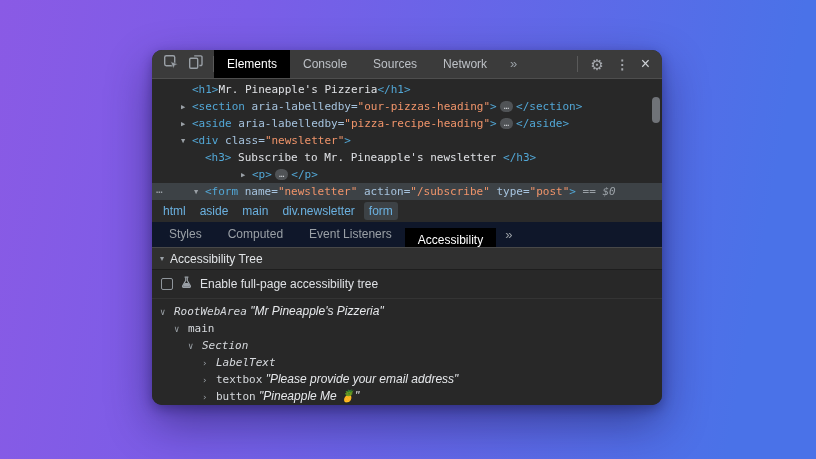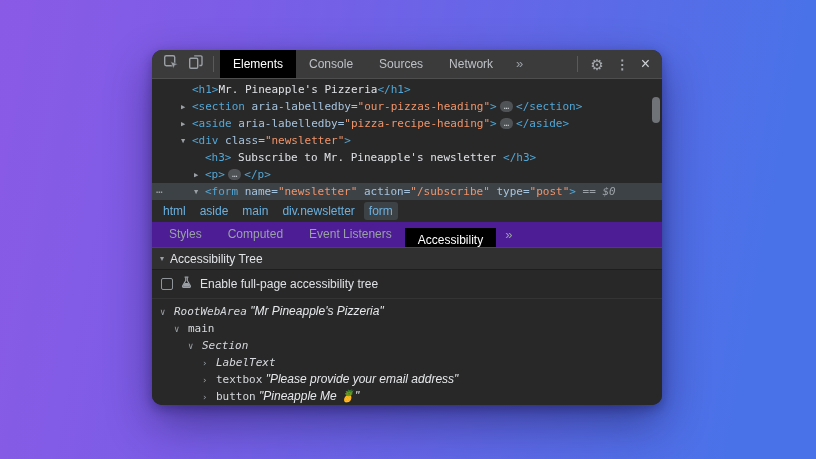--- a/index.html
+++ b/index.html
@@ -14,21 +14,21 @@
     box-shadow:0 18px 45px rgba(15,10,60,.45), 0 4px 12px rgba(15,10,60,.35);
     font-family:"Liberation Sans", sans-serif;
   }
   
   .toolbar {
     height:29px; background:#3b3b3b; display:flex; align-items:stretch;
     border-bottom:1px solid #4e4e4e;
   }
   .tb-icons { display:flex; align-items:center; gap:9px; padding:0 9px 0 11px; }
   .tb-sep { width:1px; height:16px; background:#5a5a5a; align-self:center; }
-  .main-tabs { display:flex; align-items:stretch; margin-left:6px; }
+  .main-tabs { display:flex; align-items:stretch; }
   .main-tab { padding:0 13px; line-height:28px; font-size:12px; color:#bdc1c6; cursor:default; }
   .main-tab.active { background:#000; color:#fff; }
   .tab-overflow { line-height:28px; padding:0 10px; color:#9aa0a6; font-size:13px; }
   .tb-right { margin-left:auto; display:flex; align-items:center; gap:12px; padding-right:12px; }
   .gear { color:#a6a9ae; font-size:15px; line-height:15px; }
   .kebab { color:#a6a9ae; font-size:13px; font-weight:bold; line-height:13px; }
   .close-x { color:#d0d3d7; font-size:16px; line-height:16px; }
   
   .elements { height:119px; background:#282828; position:relative; padding-top:2px;
     font-family:"DejaVu Sans Mono", monospace; font-size:11px; }
@@ -44,21 +44,21 @@
   .tk-flag { color:#9aa0a6; font-style:italic; }
   .tk-ellipsis { display:inline-block; background:#505356; color:#c9ccd0; border-radius:7px;
     padding:0 4px; font-size:9px; line-height:11px; margin:0 3px; vertical-align:1px; }
   .scroll-thumb { position:absolute; right:2px; top:18px; width:8px; height:26px; border-radius:4px; background:#707378; }
   
   .crumbs { height:24px; background:#2a2a2a; border-top:1px solid #4c4c4c;
     display:flex; align-items:center; padding-left:6px; }
   .crumb { padding:2px 5px; margin-right:4px; font-size:12px; color:#6bb1e0; border-radius:3px; }
   .crumb.selected { background:#3d4246; }
   
-  .panel-tabs { height:26px; background:#4c1d95; display:flex; align-items:stretch; padding-left:4px;
+  .panel-tabs { height:26px; background:#0f172a; display:flex; align-items:stretch; padding-left:4px;
     border-bottom:1px solid #484848; }
   .p-tab { padding:0 13px; line-height:25px; font-size:12px; color:#9aa0a6; }
   .p-tab.active { background:#000; color:#fff;margin-top:6px; }
   .p-tab.overflow { padding:0 9px; font-size:13px; }
   
   .ax-header { height:22px; background:#303030; display:flex; align-items:center;
     padding-left:8px; color:#e2e5e8; font-size:12px; border-bottom:1px solid #1e1e1e; }
   .ax-header .tri { color:#9aa0a6; font-size:8px; margin-right:6px; }
   .cbx-row { height:29px; background:#282828; display:flex; align-items:center;
     gap:7px; padding-left:9px; border-bottom:1px solid #343434; }
@@ -107,21 +107,21 @@
     </div>
   </div>
 
   <div class="elements">
     <div>
         <div class="code-row" style="padding-left: 40px;"><span class="arrow"></span><span class="tk-tag">&lt;h1&gt;</span><span class="tk-text">Mr. Pineapple's Pizzeria</span><span class="tk-tag">&lt;/h1&gt;</span></div>
         <div class="code-row" style="padding-left: 40px;"><span class="arrow">▶</span><span class="tk-tag">&lt;section</span><span class="tk-attr"> aria-labelledby</span><span class="tk-punct">=</span><span class="tk-value">"our-pizzas-heading"</span><span class="tk-tag">&gt;</span><span class="tk-ellipsis">…</span><span class="tk-tag">&lt;/section&gt;</span></div>
         <div class="code-row" style="padding-left: 40px;"><span class="arrow">▶</span><span class="tk-tag">&lt;aside</span><span class="tk-attr"> aria-labelledby</span><span class="tk-punct">=</span><span class="tk-value">"pizza-recipe-heading"</span><span class="tk-tag">&gt;</span><span class="tk-ellipsis">…</span><span class="tk-tag">&lt;/aside&gt;</span></div>
         <div class="code-row" style="padding-left: 40px;"><span class="arrow">▼</span><span class="tk-tag">&lt;div</span><span class="tk-attr"> class</span><span class="tk-punct">=</span><span class="tk-value">"newsletter"</span><span class="tk-tag">&gt;</span></div>
         <div class="code-row" style="padding-left: 53px;"><span class="arrow"></span><span class="tk-tag">&lt;h3&gt;</span><span class="tk-text"> Subscribe to Mr. Pineapple's newsletter </span><span class="tk-tag">&lt;/h3&gt;</span></div>
-        <div class="code-row" style="padding-left: 53px;"><span class="arrow">▶</span><span class="tk-tag">&lt;p&gt;</span><span class="tk-ellipsis">…</span><span class="tk-tag">&lt;/p&gt;</span></div>
+        <div class="code-row" style="padding-left: 53px; margin-left: 47px;"><span class="arrow">▶</span><span class="tk-tag">&lt;p&gt;</span><span class="tk-ellipsis">…</span><span class="tk-tag">&lt;/p&gt;</span></div>
         <div class="code-row selected" style="padding-left: 53px;"><span class="gutter-dots">…</span><span class="arrow">▼</span><span class="tk-tag">&lt;form</span><span class="tk-attr"> name</span><span class="tk-punct">=</span><span class="tk-value">"newsletter"</span><span class="tk-attr"> action</span><span class="tk-punct">=</span><span class="tk-value">"/subscribe"</span><span class="tk-attr"> type</span><span class="tk-punct">=</span><span class="tk-value">"post"</span><span class="tk-tag">&gt;</span><span class="tk-flag"> == $0</span></div>
       </div>
     <div class="scroll-thumb"></div>
   </div>
 
   <div class="crumbs">
       <span class="crumb">html</span>
       <span class="crumb">aside</span>
       <span class="crumb">main</span>
       <span class="crumb">div.newsletter</span>

